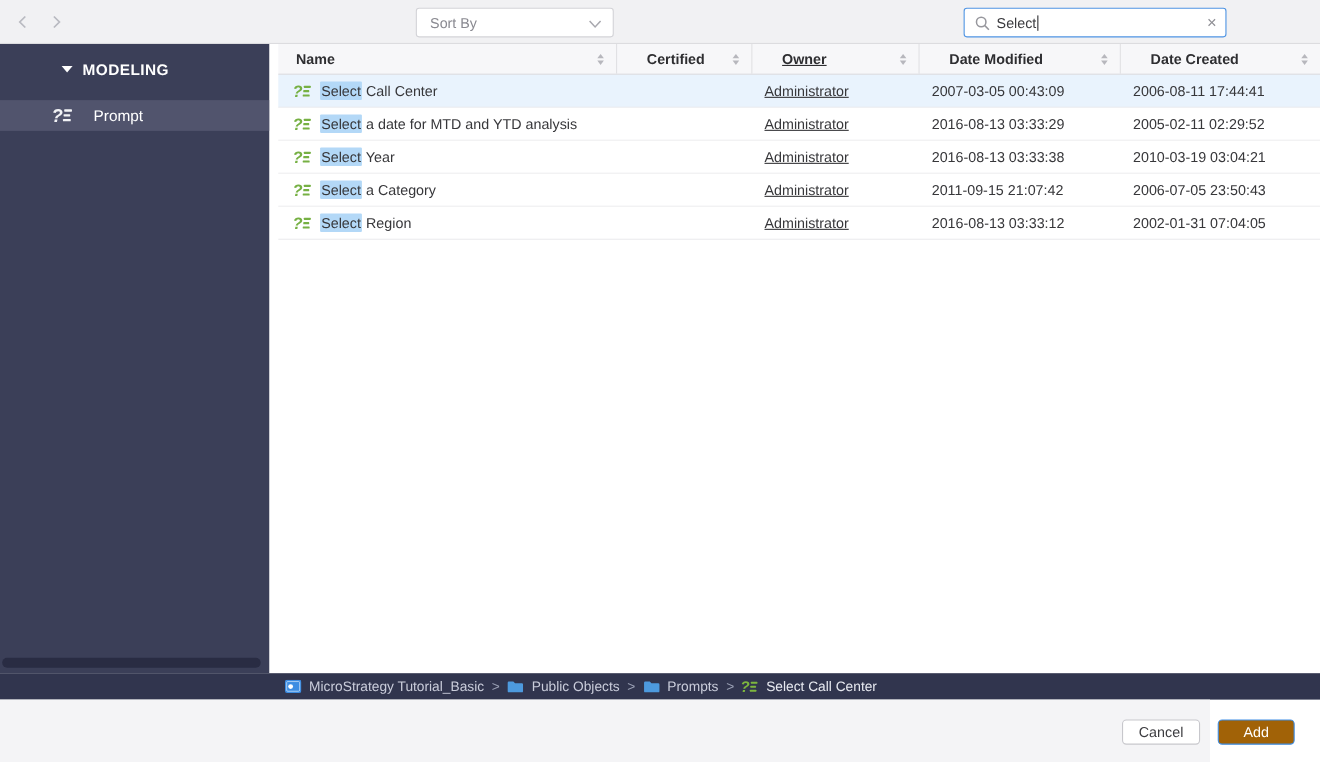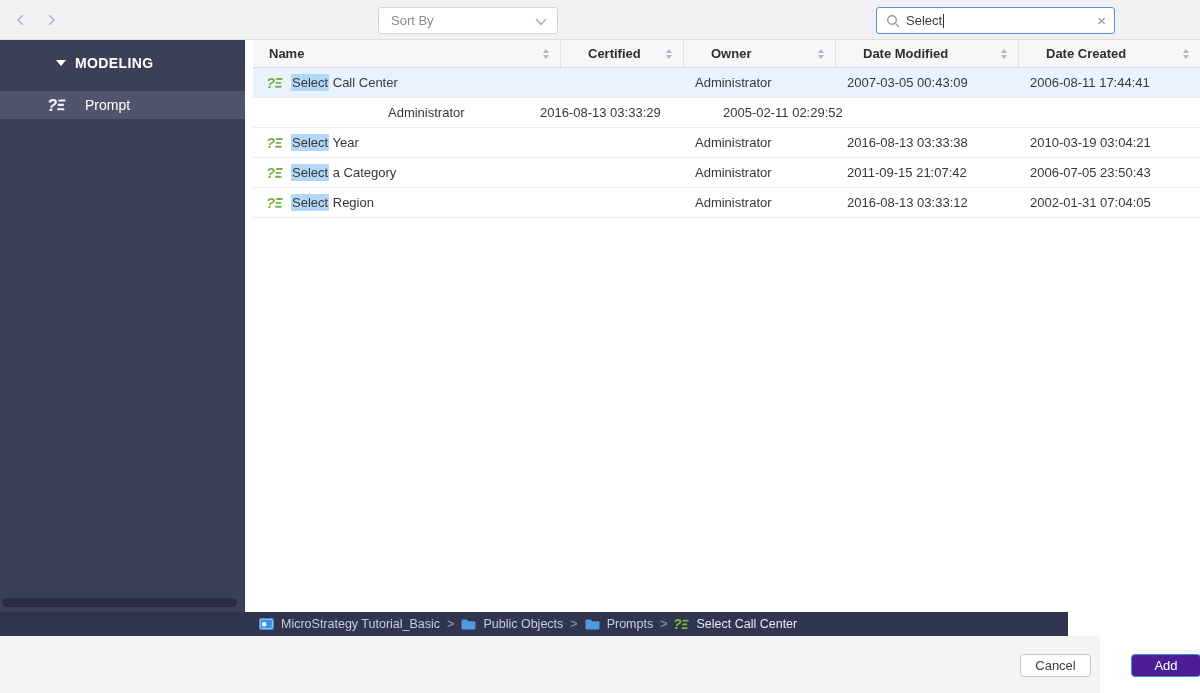--- a/index.html
+++ b/index.html
@@ -45,53 +45,53 @@
   .side-hscroll { position:absolute; left:2px; bottom:5px; width:235px; height:9px;
                   background:#292c43; border-radius:5px; }
   .side-vtrack { position:absolute; left:245px; top:40px; width:8px; height:572px; background:#ffffff; }
 
   
   .main { position:absolute; left:253px; top:40px; width:947px; height:572px; background:#fff; }
   .thead { display:flex; height:28px; background:#f7f7f9; border-bottom:1px solid #d8d8db; }
   .th { position:relative; display:flex; align-items:center; font-size:13px; font-weight:bold;
         color:#2e2e31; padding-left:27px; }
   .th + .th { border-left:1px solid #e1e1e4; }
-  .w-name { width:307px; } .w-cert { width:123px; } .w-owner { width:152px; }
+  .w-name { width:307px; } .w-cert { width:123px; } .w-owner { width:152px;text-decoration:underline; }
   .w-mod { width:183px; } .w-cre { width:182px; }
   .th.w-name { padding-left:16px; }
   .sort { position:absolute; right:11px; top:50%; transform:translateY(-50%); cursor:pointer; }
   .sort i { display:block; width:0; height:0; border-left:3.5px solid transparent; border-right:3.5px solid transparent; }
   .sort .up   { border-bottom:4px solid #b7b7bd; margin-bottom:2px; }
   .sort .down { border-top:4px solid #b7b7bd; }
 
   .trow { display:flex; align-items:center; height:30px; border-bottom:1px solid #ececee;
           font-size:13px; color:#37373a; cursor:pointer; background:#fff; }
   .trow.selected { background:#e9f3fd; }
   .cell { display:flex; align-items:center; height:100%; padding-left:12px; overflow:hidden; white-space:pre; }
   .cell.c-name { padding-left:14px; }
   .cell .picon { width:16px; height:16px; color:#76b043; margin-right:8px; flex:0 0 auto; }
   mark { background:#b3d8f7; color:inherit; padding:1px 1px; border-radius:1px; }
 
   
-  .crumbbar { position:absolute; left:0; top:612px; width:1068px; height:24px; background:#31354e;
+  .crumbbar { position:absolute; left:0; top:612px; width:1200px; height:24px; background:#31354e;
               display:flex; align-items:center; padding-left:259px; font-size:12.5px; }
   .crumb { display:flex; align-items:center; gap:7px; cursor:pointer; }
   .crumb-label { color:#c9ccda; }
   .crumb-label.current { color:#e7e9f0; }
   .crumb-sep { color:#9aa0b4; margin:0 7px; }
   .crumb .bicon { flex:0 0 auto; display:block; }
   .crumb .picon { width:15px; height:15px; color:#7db63e; }
 
   
   .footer { position:absolute; left:0; top:636px; width:1100px; height:57px; background:#f4f4f6; }
   .btn { position:absolute; top:18px; height:23px; border-radius:4px; font-size:13px;
          display:flex; align-items:center; justify-content:center; cursor:pointer;
          font-family:"Liberation Sans", sans-serif; }
   .btn-cancel { left:1020px; width:71px; background:#fff; border:1px solid #c7c7cc; color:#3b3b3f; }
-  .btn-add { left:1107px; width:70px; background:#4c1d95; border:1px solid #3e8ee6; color:#fff;margin-left:24px; }
+  .btn-add { left:1107px; width:70px; background:#a16207; border:1px solid #3e8ee6; color:#fff; }
 </style>
 </head>
 <body>
 
 <svg width="0" height="0" style="position:absolute">
   <defs>
     <g id="prompt-glyph" fill="currentColor">
       <text x="-1" y="13" font-size="15" font-weight="bold" font-style="italic" font-family="Liberation Sans, sans-serif">?</text>
       <rect x="9.2" y="3" width="6.3" height="1.9" rx="0.5"></rect>
       <rect x="8.7" y="6.9" width="5.4" height="1.9" rx="0.5"></rect>
@@ -199,20 +199,26 @@
         </svg>
       <span><mark>Select</mark><span> Call Center</span></span>
     </div>
     <div class="cell w-cert"></div>
     <div class="cell w-owner">Administrator</div>
     <div class="cell w-mod">2007-03-05 00:43:09</div>
     <div class="cell w-cre">2006-08-11 17:44:41</div>
   </div>
 
   <div class="trow">
+    <div class="cell c-name w-name">
+      <svg class="picon" viewBox="0 0 16 16">
+          <use href="#prompt-glyph"></use>
+        </svg>
+      <span><mark>Select</mark><span> a date for MTD and YTD analysis</span></span>
+    </div>
     <div class="cell w-cert"></div>
     <div class="cell w-owner">Administrator</div>
     <div class="cell w-mod">2016-08-13 03:33:29</div>
     <div class="cell w-cre">2005-02-11 02:29:52</div>
   </div>
 
   <div class="trow">
     <div class="cell c-name w-name">
       <svg class="picon" viewBox="0 0 16 16">
           <use href="#prompt-glyph"></use>

